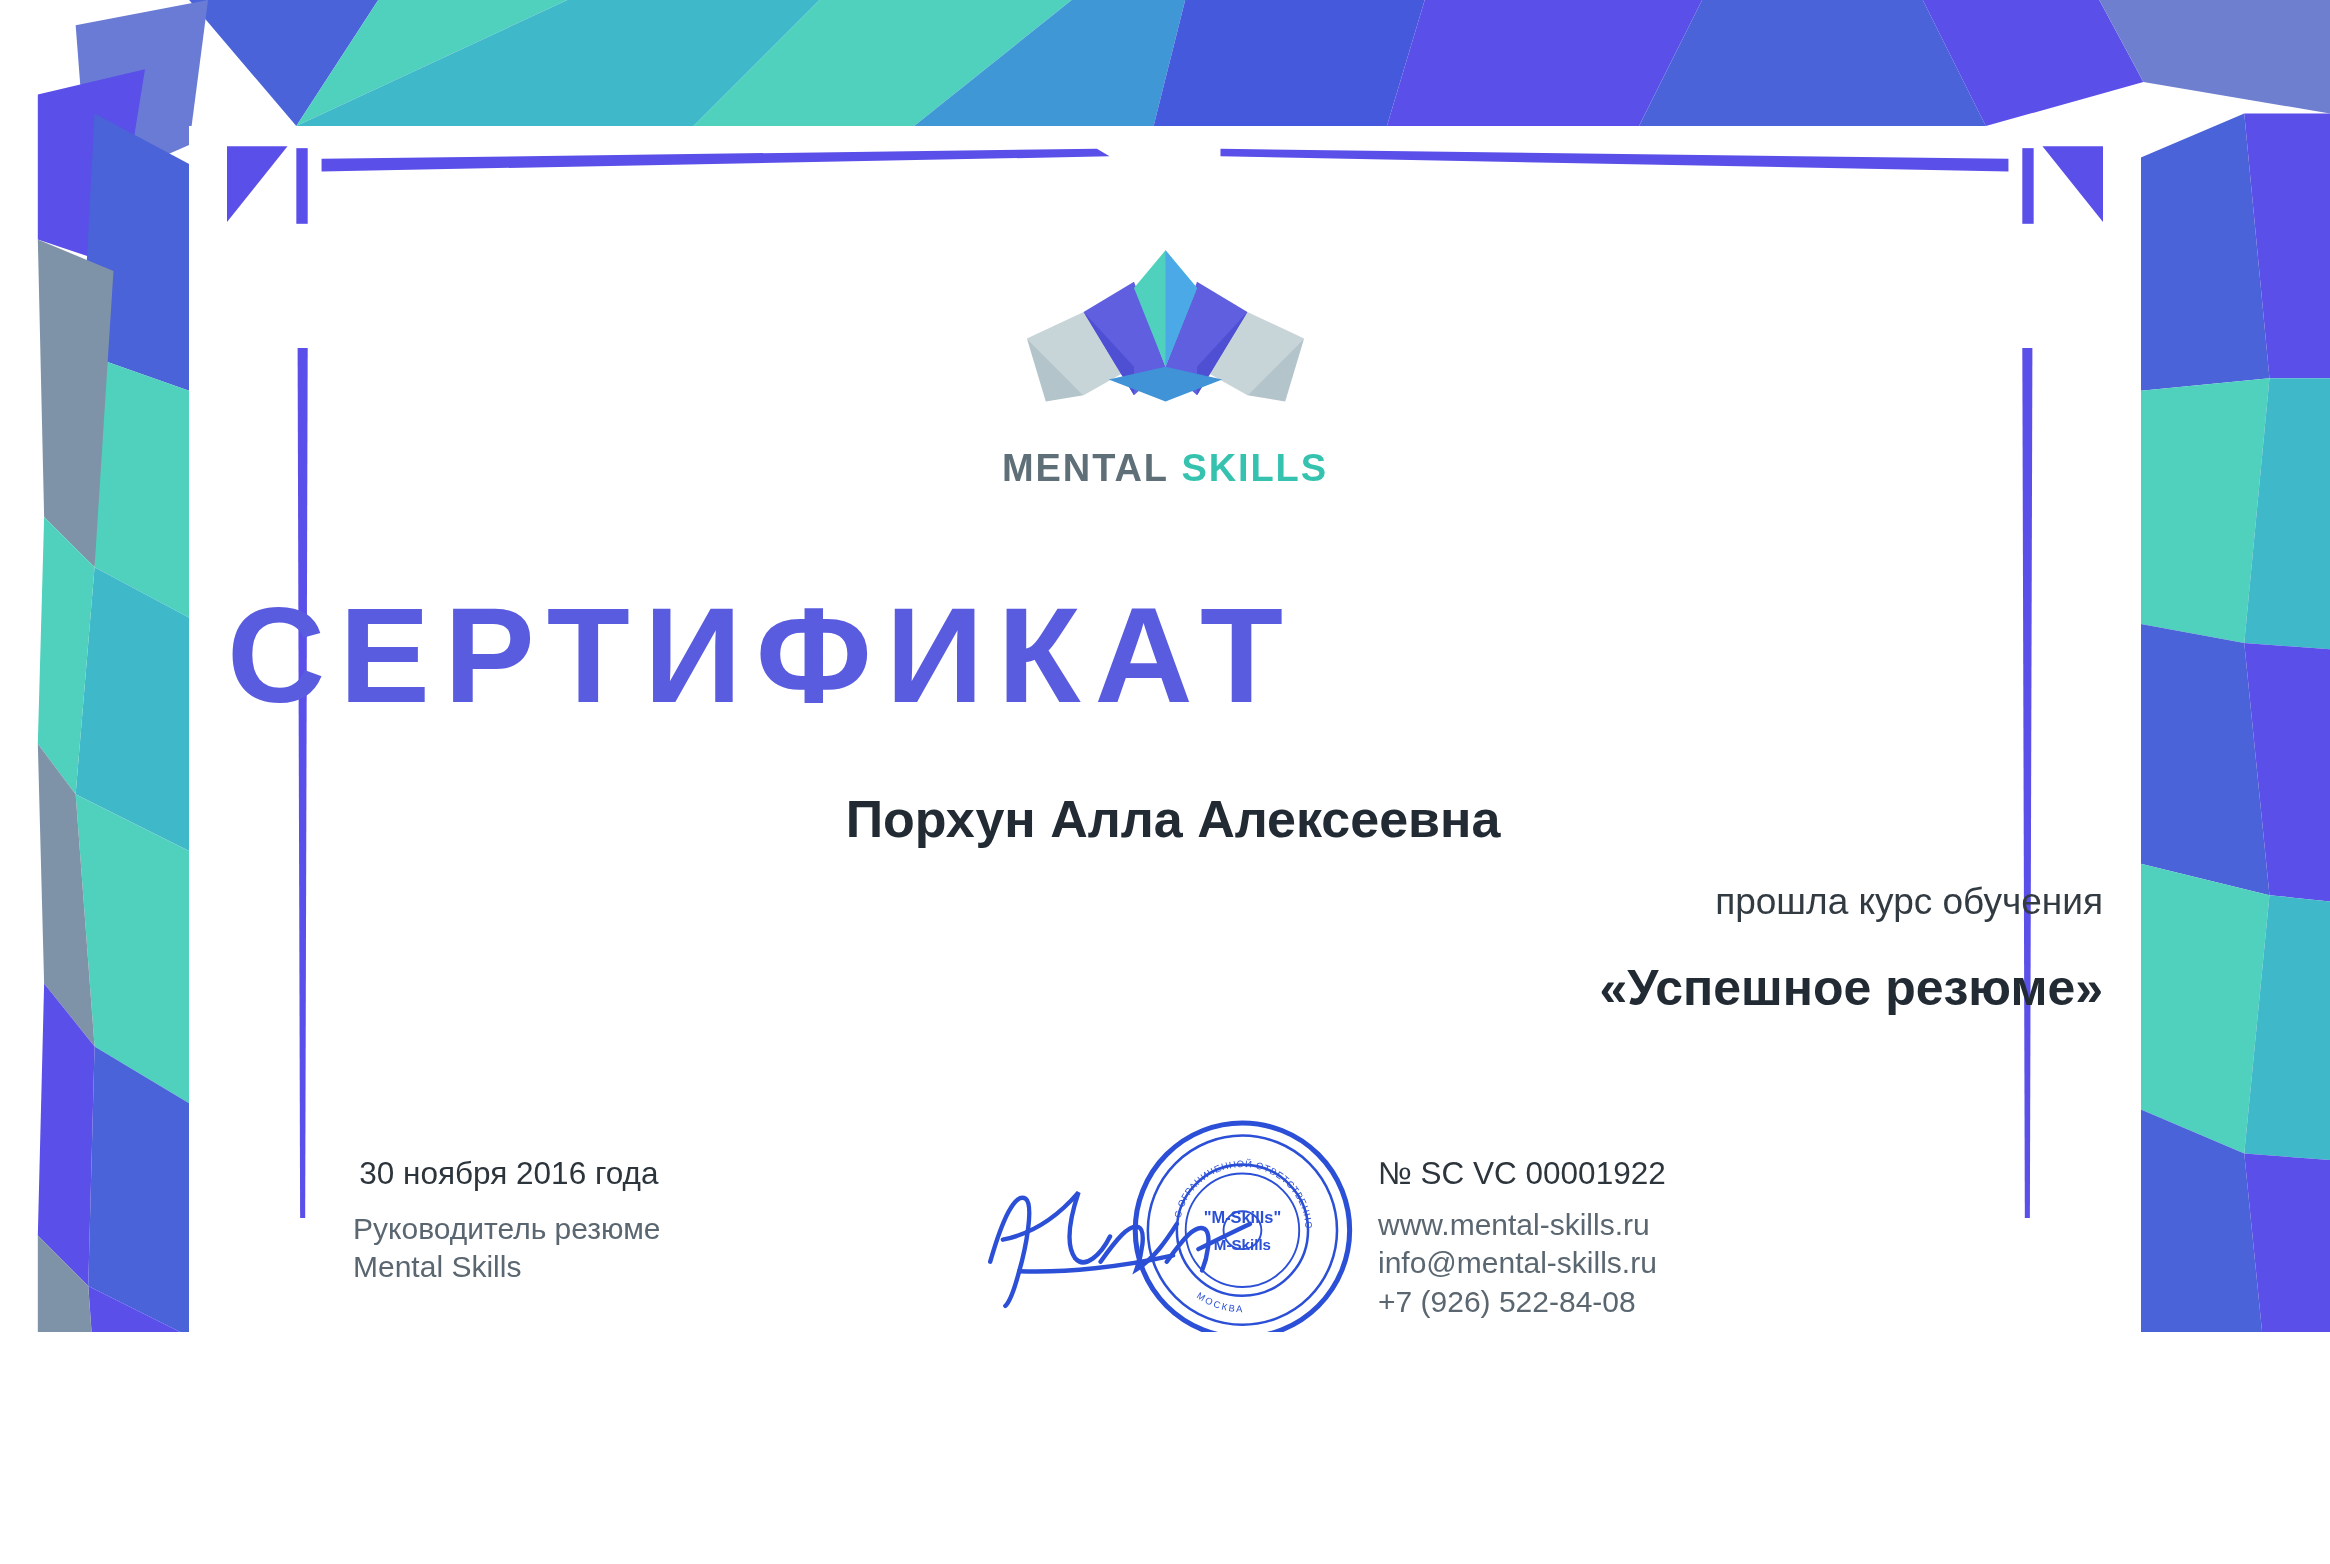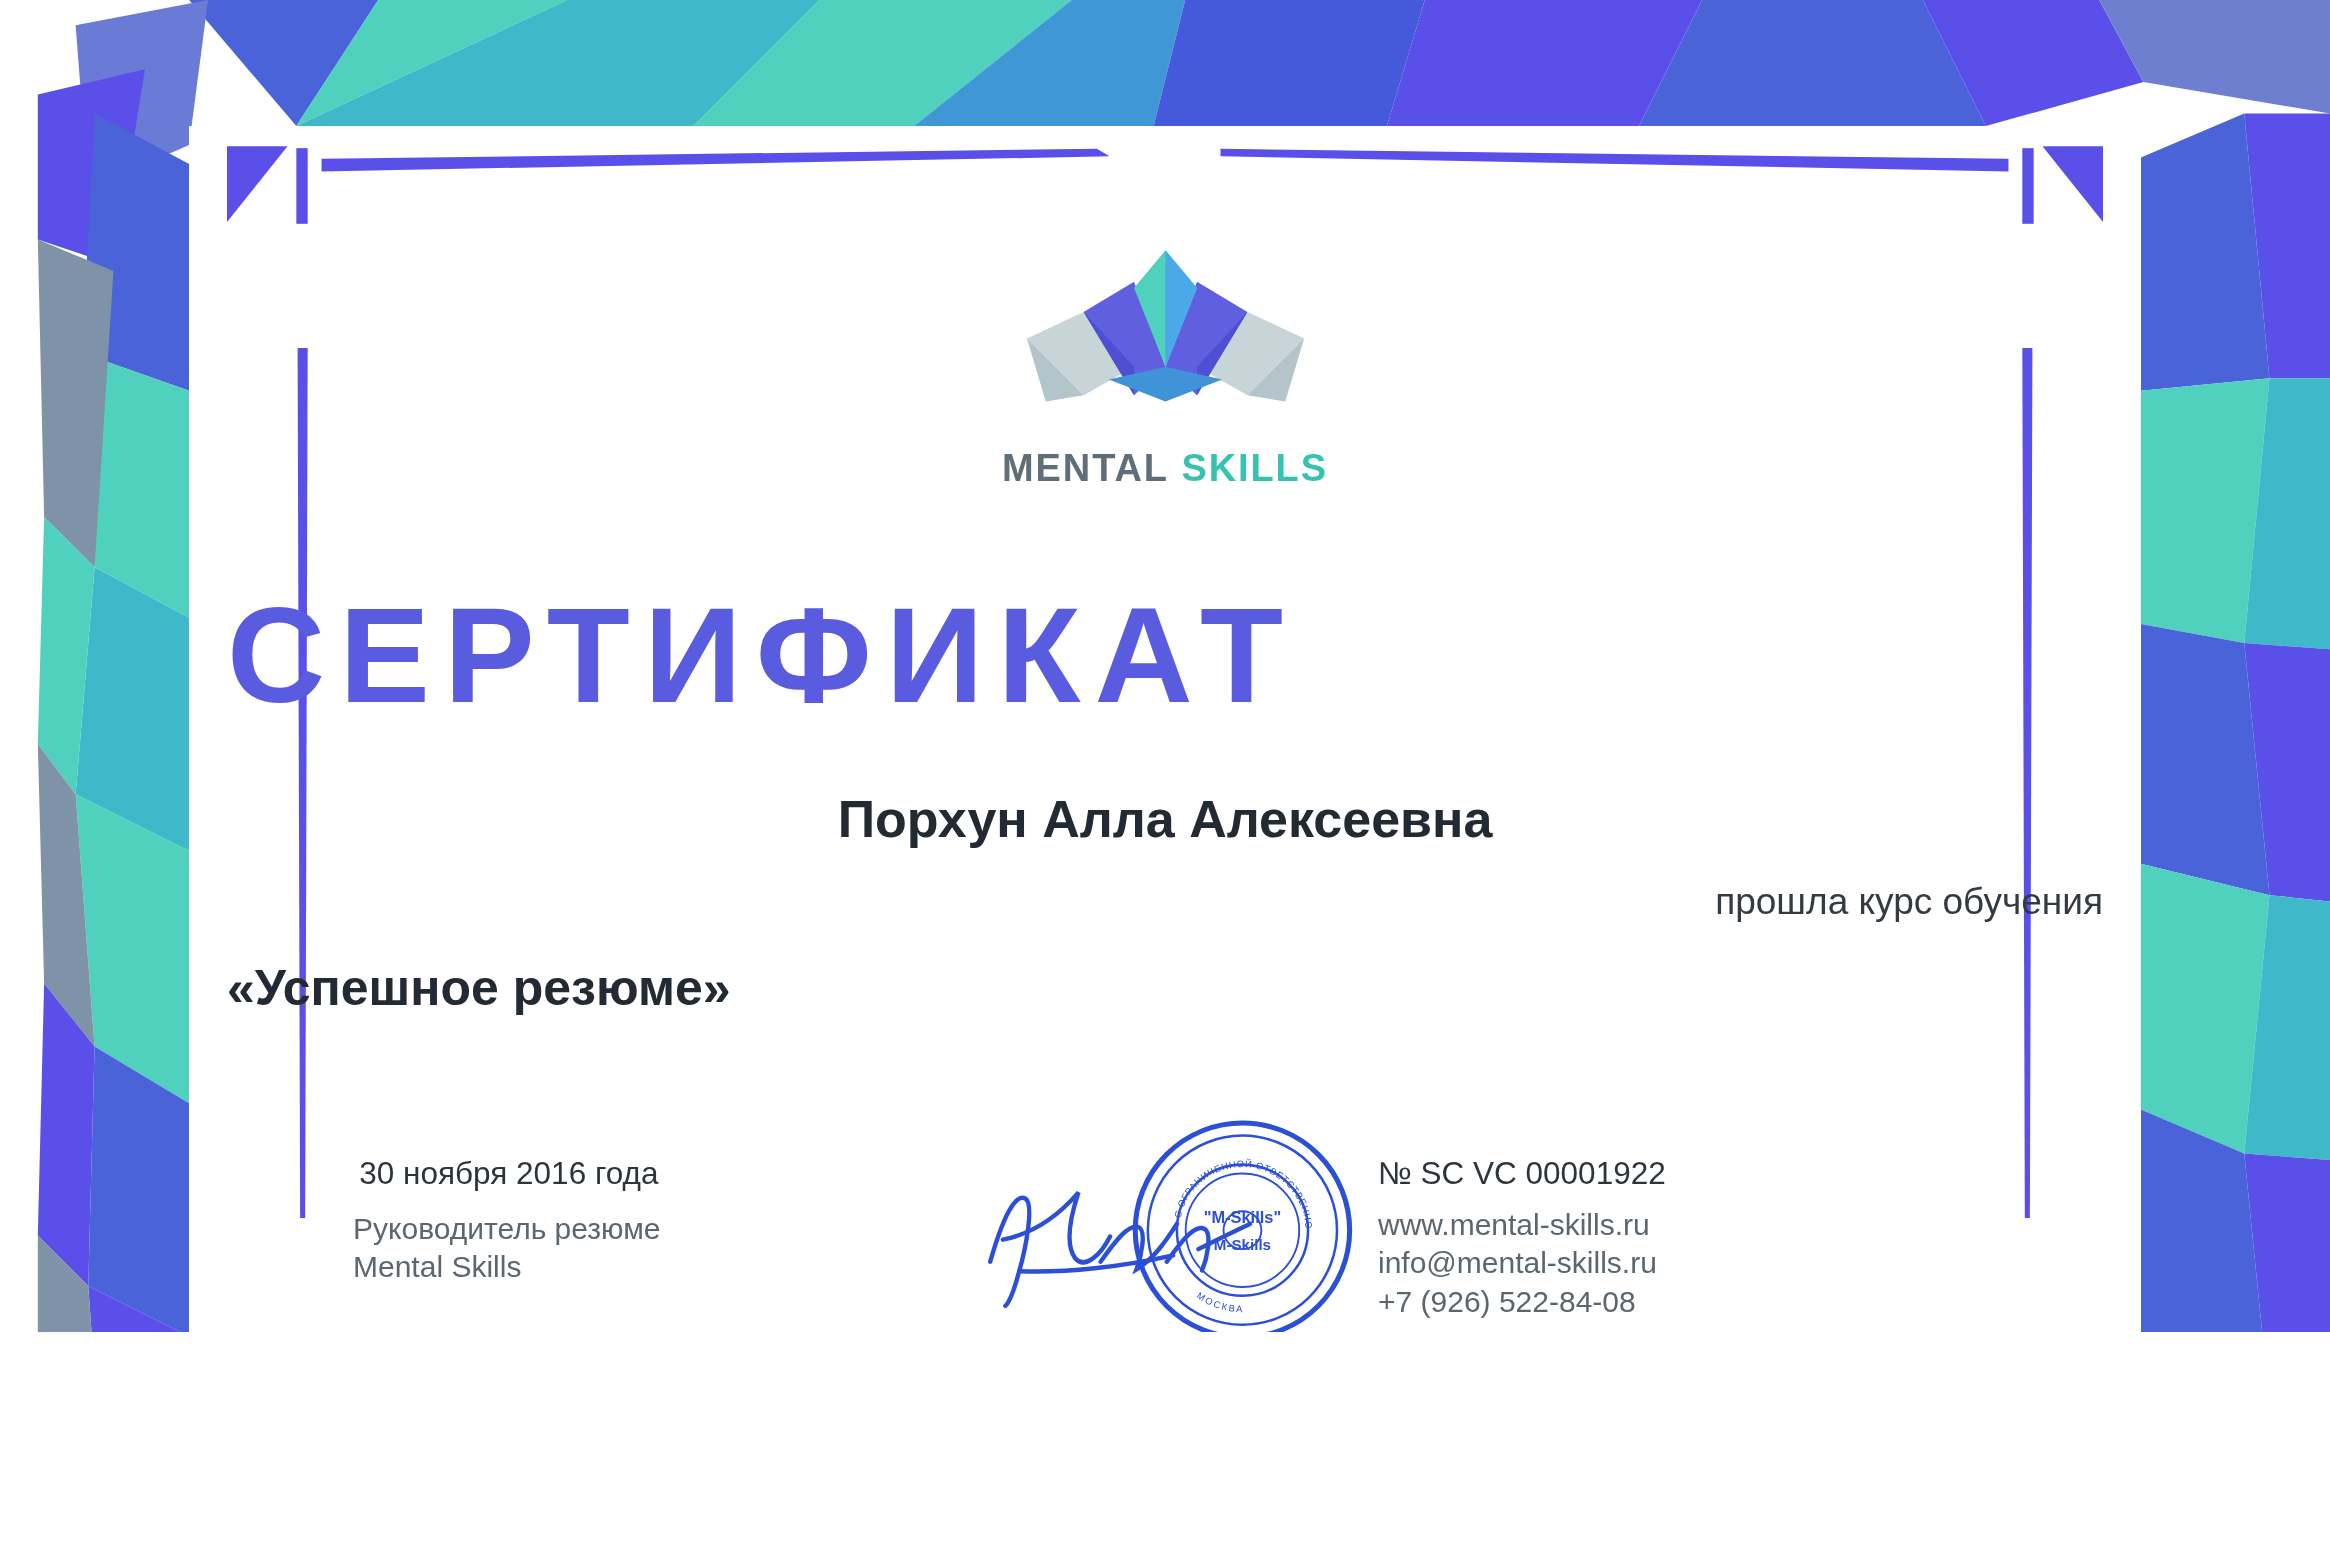--- a/index.html
+++ b/index.html
@@ -88,21 +88,21 @@
     text-align: left;
     font-size: 136px;
     font-weight: bold;
     letter-spacing: 14px;
     color: #5a5ce0;
     line-height: 1;
   }
 
   .recipient {
     position: absolute;
-    left: 0;
+    left: 8px;
     top: 643px;
     width: 1876px;
     text-align: center;
     font-size: 52px;
     font-weight: bold;
     color: #222b33;
   }
 
   .subtitle {
     position: absolute;
@@ -112,21 +112,21 @@
     text-align: right;
     font-size: 37px;
     color: #333b42;
   }
 
   .course {
     position: absolute;
     left: 0;
     top: 813px;
     width: 1876px;
-    text-align: left;
+    text-align: right;
     font-size: 50px;
     font-weight: bold;
     color: #222b33;
   }
 
   
   .footer-left {
     position: absolute;
     left: 126px;
     top: 1009px;

